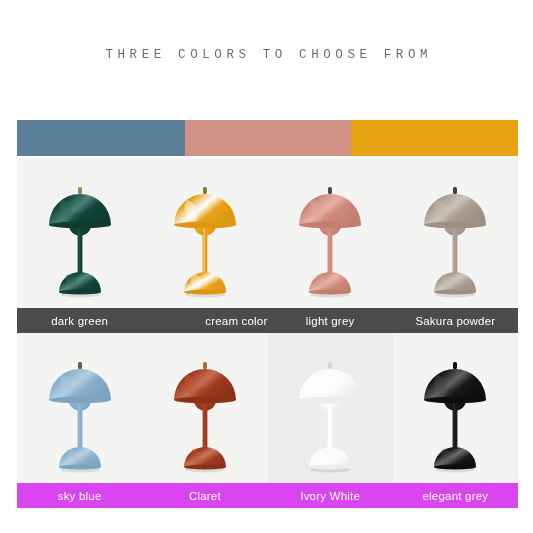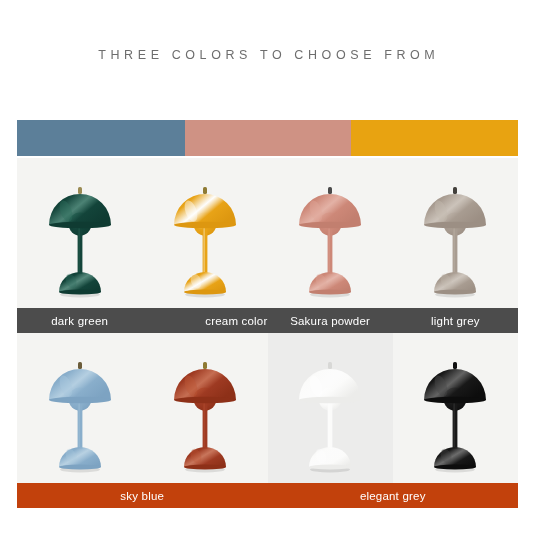--- a/index.html
+++ b/index.html
@@ -18,20 +18,21 @@
   
   .title-wrap {
     position: absolute;
     top: 0;
     left: 0;
     width: 533px;
     height: 110px;
     display: flex;
     align-items: center;
     justify-content: center;
+    font-family: Liberation Mono, monospace;
   }
   .title {
     font-size: 12.5px;
     letter-spacing: 4.6px;
     color: #6d6d6d;
     font-weight: 400;
     text-transform: uppercase;
     white-space: nowrap;
     text-indent: 4.6px;
   }
@@ -306,22 +307,22 @@
   <path d="M12 44 A31 31 0 0 1 74 44 Z" fill="url(#gt3)"></path>
   <ellipse cx="43" cy="44" rx="31" ry="3.2" fill="#9c8f84"></ellipse>
   <ellipse cx="29" cy="30" rx="5.5" ry="11" fill="#c4bab0" opacity="0.45" transform="rotate(-20 29 30)"></ellipse>
 </svg>
           </div>
         </div>
     </div>
     <div class="label-bar" style="background: rgb(76, 76, 76);">
       <div class="label" style="color: rgb(255, 255, 255);">dark green</div>
       <div class="label" style="color: rgb(255, 255, 255); text-align: right;">cream color</div>
+      <div class="label" style="color: rgb(255, 255, 255);">light grey</div>
       <div class="label" style="color: rgb(255, 255, 255);">Sakura powder</div>
-      <div class="label" style="color: rgb(255, 255, 255);">light grey</div>
     </div>
   </div>
 
   <div class="row row-2">
     <div class="cells">
       <div class="cell">
           <div class="lamp">
 <svg viewBox="0 0 86 118" xmlns="http://www.w3.org/2000/svg">
   <defs>
     <linearGradient id="gt4" x1="0" y1="0" x2="1" y2="0.6">
@@ -490,19 +491,21 @@
   <ellipse cx="43" cy="111" rx="21" ry="2.6" fill="#0d0d0d"></ellipse>
   <ellipse cx="34" cy="100" rx="5" ry="7.5" fill="#4a4a4a" opacity="0.35" transform="rotate(-22 34 100)"></ellipse>
 
   <path d="M12 44 A31 31 0 0 1 74 44 Z" fill="url(#gt7)"></path>
   <ellipse cx="43" cy="44" rx="31" ry="3.2" fill="#0d0d0d"></ellipse>
   <ellipse cx="29" cy="30" rx="5.5" ry="11" fill="#4a4a4a" opacity="0.45" transform="rotate(-20 29 30)"></ellipse>
 </svg>
           </div>
         </div>
     </div>
-    <div class="label-bar" style="background: #c2410c;">
+    <div class="label-bar" style="background: #d946ef;">
       <div class="label" style="color: rgb(255, 255, 255);">sky blue</div>
+      <div class="label" style="color: rgb(255, 255, 255);">Claret</div>
+      <div class="label" style="color: rgb(255, 255, 255);">Ivory White</div>
       <div class="label" style="color: rgb(255, 255, 255);">elegant grey</div>
     </div>
   </div>
 
 </div>
 
 </body></html>

